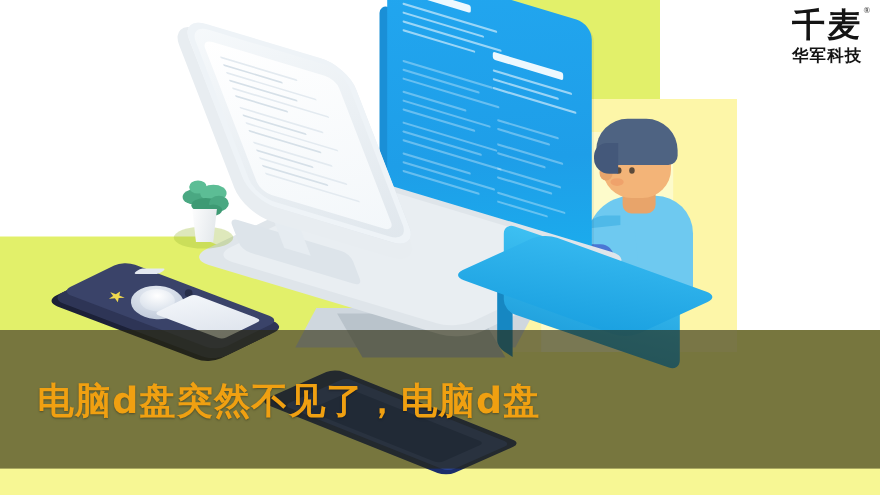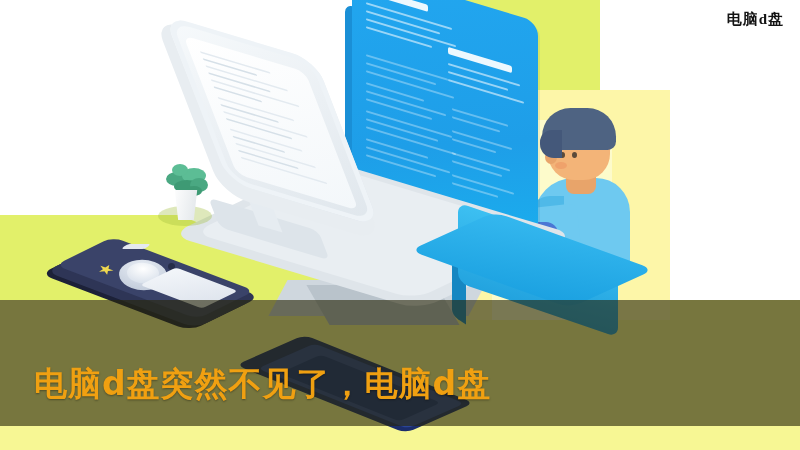--- a/index.html
+++ b/index.html
@@ -457,21 +457,20 @@
   }
   .caption {
     position:absolute;
     left:0; top:300px;
     width:800px; height:126px;
     z-index:31;
     display:flex;
     flex-direction:column;
     justify-content:center;
     padding:0 34px;
-    margin-top:20px;
   }
   .cap-line {
     color:#f0a011;
     font-family:"DejaVu Sans", sans-serif;
     font-weight:bold;
     font-size:33px;
     line-height:45px;
     letter-spacing:1px;
     white-space:nowrap;
     text-shadow:0 1px 2px rgba(0,0,0,0.35);
@@ -622,21 +621,25 @@
 
     <div>
       <div class="kb"></div>
       <div class="kb2"></div>
       <div class="kb3"></div>
     </div>
 
   </div>
 
   <div class="logo">
-    <div class="logo-sub">电脑d盘</div>
+    <div class="logo-main">
+      <span>千麦</span>
+      <span class="logo-r">®</span>
+    </div>
+    <div class="logo-sub">华军科技</div>
   </div>
 
   <div class="overlay-band"></div>
   <div class="caption">
     <div class="cap-line">电脑d盘突然不见了，电脑d盘</div>
   </div>
 
 </div>
 
 </body></html>

